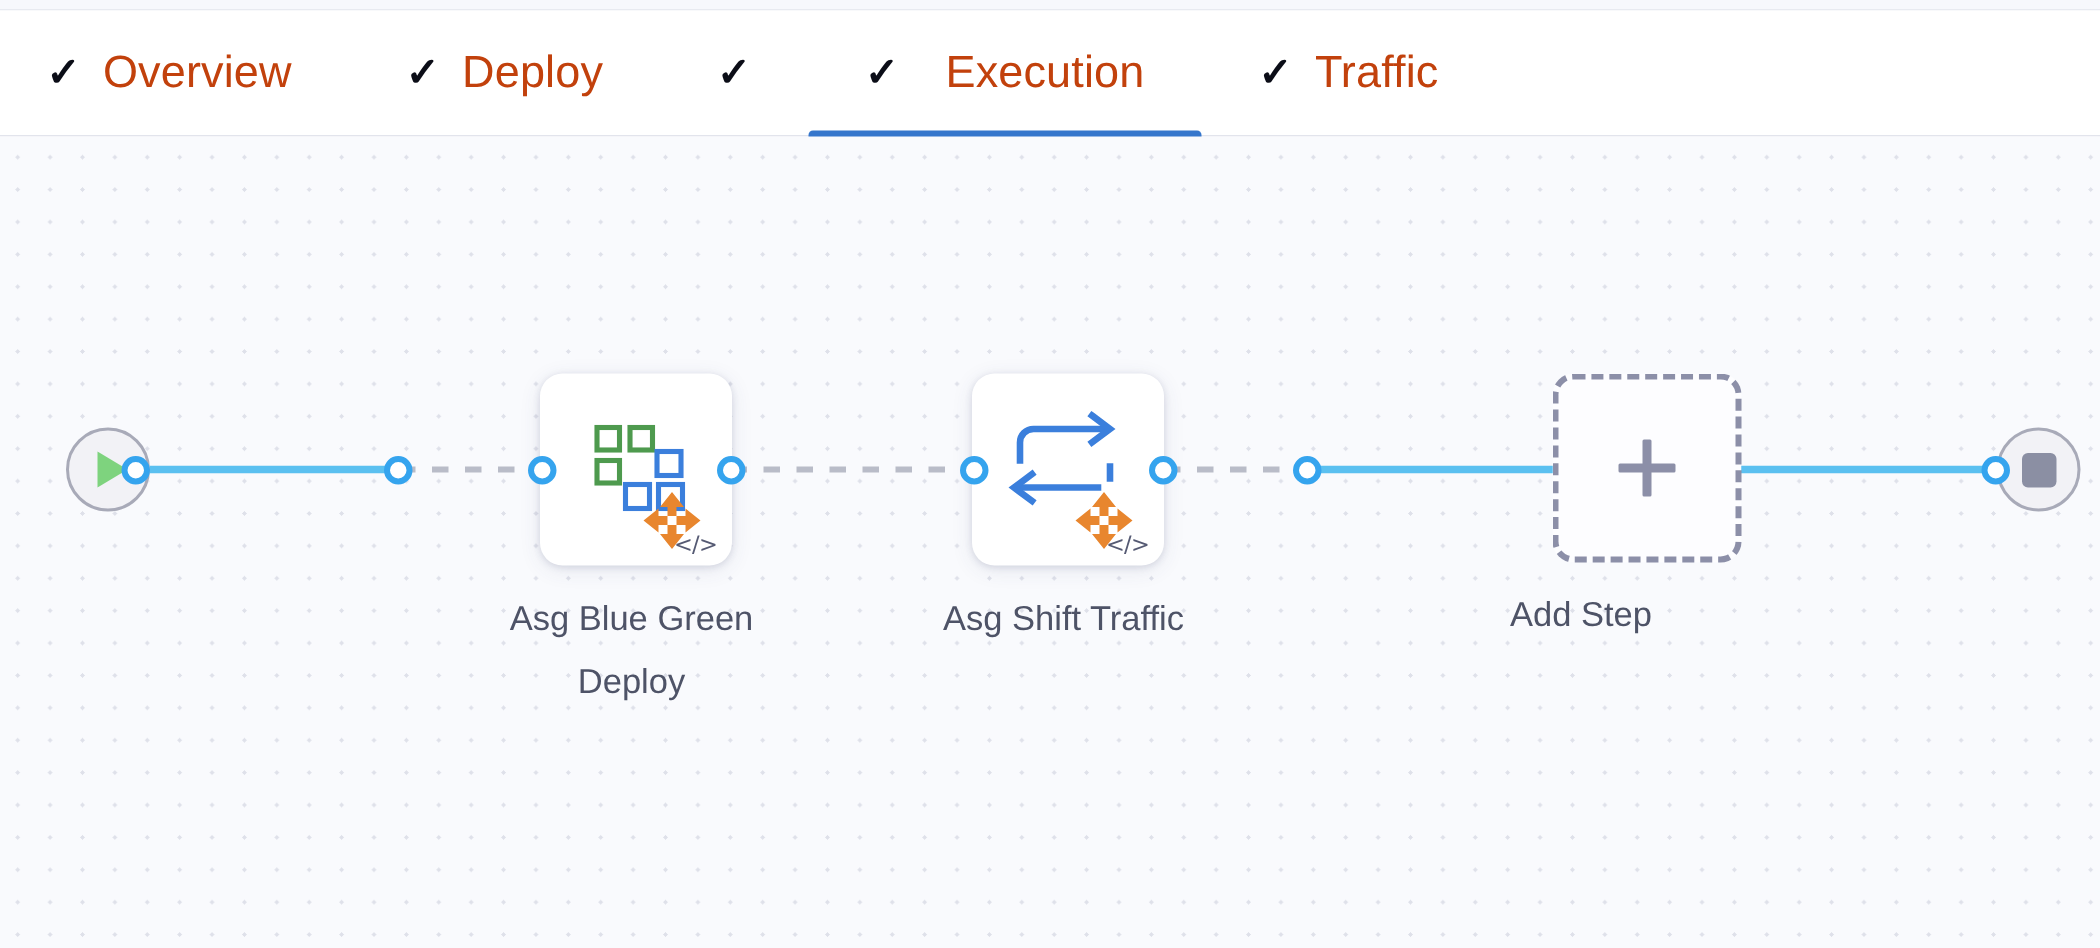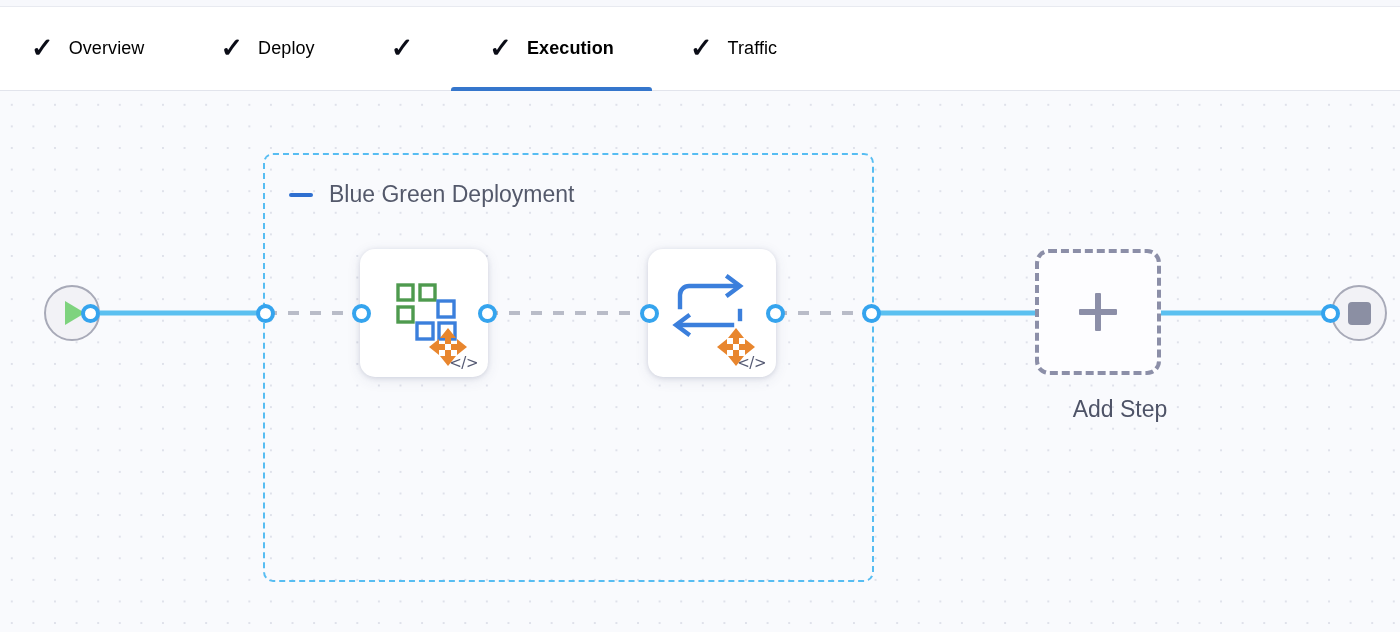--- a/index.html
+++ b/index.html
@@ -32,26 +32,26 @@
     padding: 0 30px;
     cursor: pointer;
     user-select: none;
   }
   .tab .tick {
     font-size: 27px; line-height: 1;
     color: #0b0d17; font-weight: 700;
     display: inline-block;
   }
   .tab .tab-label {
-    font-size: 18px;
-    color: #000000;
+    font-size: 30px;
+    color: #c2410c;
     letter-spacing: .1px;
     white-space: nowrap;
   }
-  .tab.active .tab-label { font-weight: 700; }
+  .tab.active .tab-label { font-weight: 400; margin-left: 16px; }
   .tab.active::after {
     content: "";
     position: absolute; left: 0; right: 0; bottom: -1px;
     height: 5px; border-radius: 3px 3px 0 0;
     background: #3576cc;
   }
   #tab-0 { padding-left: 31px; padding-right: 38px; }
   #tab-1 { padding-left: 38px; padding-right: 38px; }
   #tab-2 { padding-left: 38px; padding-right: 38px; }
   #tab-3 { padding-left: 38px; padding-right: 38px; }
@@ -201,26 +201,20 @@
 
       <line x1="487" y1="222" x2="650" y2="222" stroke="#b9bcc8" stroke-width="4" stroke-dasharray="11 11"></line>
 
       <line x1="776" y1="222" x2="872" y2="222" stroke="#b9bcc8" stroke-width="4" stroke-dasharray="11 11"></line>
 
       <line x1="872" y1="222" x2="1036" y2="222" stroke="#5bc0f0" stroke-width="5"></line>
 
       <line x1="1160" y1="222" x2="1330" y2="222" stroke="#5bc0f0" stroke-width="5"></line>
     </svg>
 
-    <div class="group-box">
-      <div class="group-header">
-        <span class="group-collapse"></span>
-        <span class="group-title">Blue Green Deployment</span>
-      </div>
-    </div>
 
     <div class="node" style="left:44px; top:194px;">
       <div class="terminal">
         <div class="play-tri"></div>
       </div>
     </div>
     <div class="port" style="left:81px; top:213px;"></div>
 
     <div class="port" style="left:256px; top:213px;"></div>
 
@@ -239,20 +233,21 @@
           <path d="M0,-19 L8,-9 L3,-9 L3,-3 L-3,-3 L-3,-9 L-8,-9 Z"></path>
           <path d="M0,19 L8,9 L3,9 L3,3 L-3,3 L-3,9 L-8,9 Z"></path>
           <path d="M-19,0 L-9,-8 L-9,-3 L-3,-3 L-3,3 L-9,3 L-9,8 Z"></path>
           <path d="M19,0 L9,-8 L9,-3 L3,-3 L3,3 L9,3 L9,8 Z"></path>
         </g>
       </svg>
       <span class="code-badge">&lt;/&gt;</span>
     </div>
     <div class="port" style="left:352px; top:213px;"></div>
     <div class="port" style="left:478px; top:213px;"></div>
+    <div class="step-label" style="left:316px; top:300px;">Asg Blue Green Deploy</div>
 
     <div class="step-card" style="left:648px; top:158px;">
       <svg width="128" height="128" viewBox="0 0 128 128">
 
         <path d="M32,58 L32,46 a9,9 0 0 1 9,-9 L88,37" fill="none" stroke="#3b7fdc" stroke-width="4.4" stroke-linecap="square"></path>
         <path d="M80,28 L92,37 L80,46" fill="none" stroke="#3b7fdc" stroke-width="4.4" stroke-linecap="square" stroke-linejoin="miter"></path>
 
         <path d="M92,62 L92,70" fill="none" stroke="#3b7fdc" stroke-width="4.4" stroke-linecap="square"></path>
         <path d="M84,76 L32,76" fill="none" stroke="#3b7fdc" stroke-width="4.4" stroke-linecap="square"></path>
         <path d="M40,67 L28,76 L40,85" fill="none" stroke="#3b7fdc" stroke-width="4.4" stroke-linecap="square" stroke-linejoin="miter"></path>
@@ -261,27 +256,28 @@
           <path d="M0,-19 L8,-9 L3,-9 L3,-3 L-3,-3 L-3,-9 L-8,-9 Z"></path>
           <path d="M0,19 L8,9 L3,9 L3,3 L-3,3 L-3,9 L-8,9 Z"></path>
           <path d="M-19,0 L-9,-8 L-9,-3 L-3,-3 L-3,3 L-9,3 L-9,8 Z"></path>
           <path d="M19,0 L9,-8 L9,-3 L3,-3 L3,3 L9,3 L9,8 Z"></path>
         </g>
       </svg>
       <span class="code-badge">&lt;/&gt;</span>
     </div>
     <div class="port" style="left:640px; top:213px;"></div>
     <div class="port" style="left:766px; top:213px;"></div>
+    <div class="step-label" style="left:604px; top:300px;">Asg Shift Traffic</div>
 
     <div class="port" style="left:862px; top:213px;"></div>
 
     <div class="add-step-box" style="left:1035px; top:158px;">
       <div class="plus"></div>
     </div>
-    <div class="add-step-label" style="left:1020px; top:305px;">Add Step</div>
+    <div class="add-step-label" style="left:954px; top:305px;">Add Step</div>
 
     <div class="port" style="left:1321px; top:213px;"></div>
     <div class="node" style="left:1331px; top:194px;">
       <div class="terminal">
         <div class="stop-sq"></div>
       </div>
     </div>
 
   </div>
 </div>

